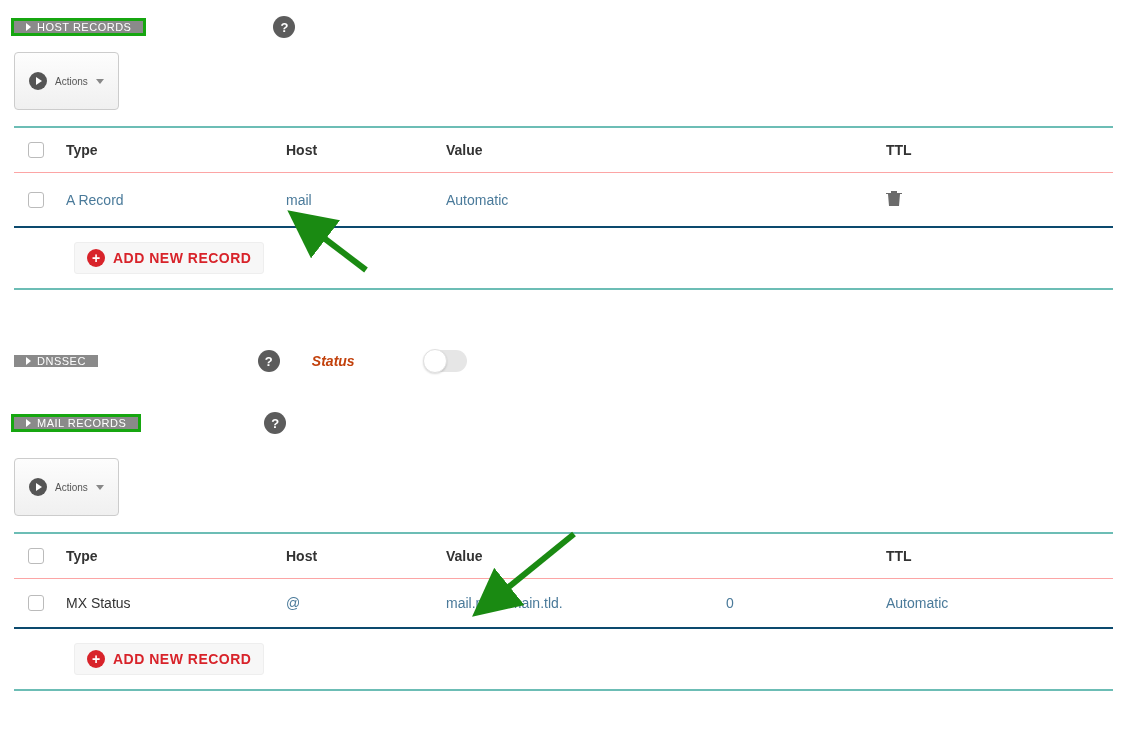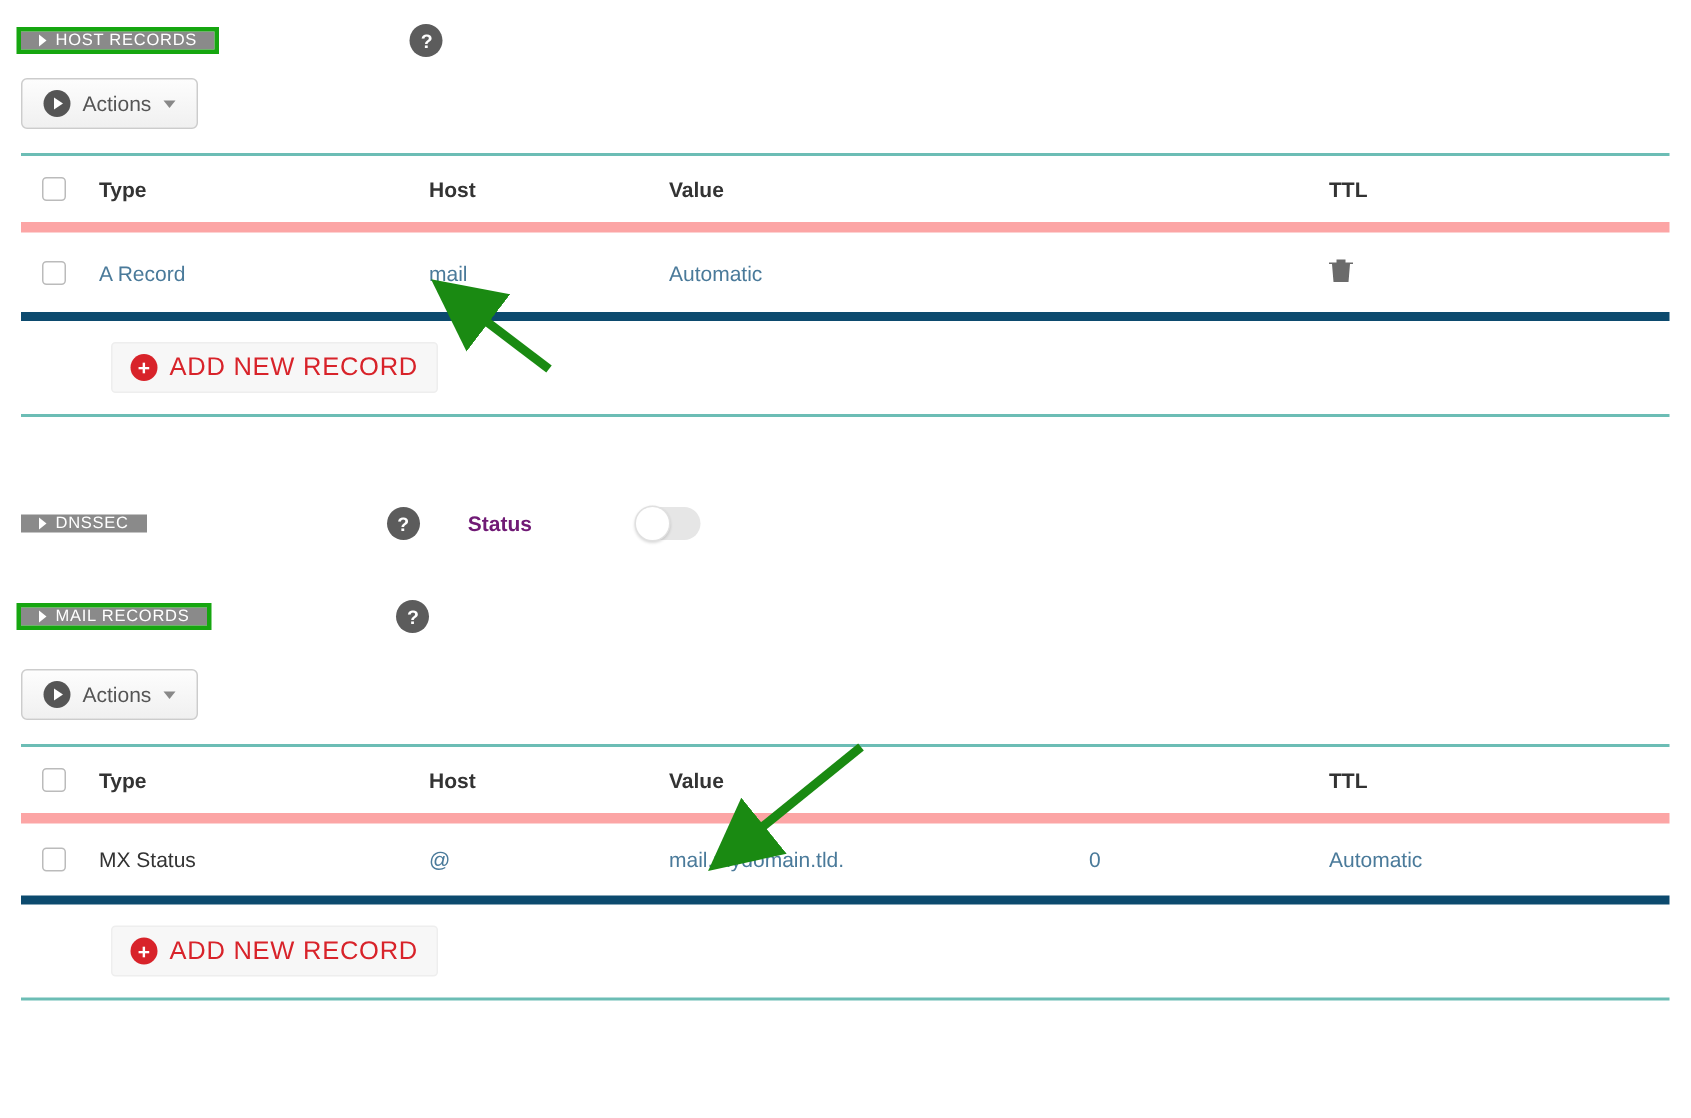--- a/index.html
+++ b/index.html
@@ -6,51 +6,51 @@
     body { font-family: Arial, sans-serif; font-size: 14px; color: #4a4a4a; background: #fff; padding: 10px 14px; }
     
     .section-header-row { display: flex; align-items: center; margin: 6px 0 14px 0; gap: 10px; }
     .section-tag { background: #8a8a8a; color: #fff; padding: 0 12px; font-size: 11px; letter-spacing: 0.5px; display: inline-flex; align-items: center; }
     .section-tag.highlighted { outline: 3px solid #16a610; outline-offset: 0; }
     .section-tag .caret { display: inline-block; width: 0; height: 0; border-top: 4px solid transparent; border-bottom: 4px solid transparent; border-left: 5px solid #fff; margin-right: 6px; }
     
     .help-circle { width: 22px; height: 22px; border-radius: 50%; background: #5c5c5c; color: #fff; display: inline-flex; align-items: center; justify-content: center; font-size: 13px; font-weight: bold; margin-left: 120px; }
     
     .btn-row { display: flex; gap: 10px; margin-bottom: 16px; }
-    .btn { background: linear-gradient(#fdfdfd,#f0f0f0); border: 1px solid #ccc; border-radius: 4px; padding: 7px 14px; display: inline-flex; align-items: center; gap: 8px; font-size: 14px; color: #555; cursor: pointer; }
+    .btn { background: linear-gradient(#fdfdfd,#f0f0f0); border: 1px solid #ccc; border-radius: 4px; padding: 19px 14px; display: inline-flex; align-items: center; gap: 8px; font-size: 10px; color: #555; cursor: pointer; }
     .btn .play-circle { width: 18px; height: 18px; border-radius: 50%; background: #555; display: inline-flex; align-items: center; justify-content: center; }
     .btn .play-circle::after { content: ""; width: 0; height: 0; border-top: 4px solid transparent; border-bottom: 4px solid transparent; border-left: 6px solid #fff; margin-left: 2px; }
     .btn .chev { width: 0; height: 0; border-left: 4px solid transparent; border-right: 4px solid transparent; border-top: 5px solid #888; }
     .btn .funnel { width: 14px; height: 14px; position: relative; }
     .btn .funnel svg { width: 14px; height: 14px; }
     
     .table-wrap { border-top: 2px solid #6cbdb5; margin-bottom: 10px; }
     .table-wrap.tight { margin-bottom: 0; }
-    .thead, .trow { display: grid; align-items: center; border-bottom: 7px solid #fca5a5; }
+    .thead, .trow { display: grid; align-items: center; border-bottom: 1px solid #fca5a5; }
     .thead { padding: 14px 0; font-weight: bold; color: #333; }
-    .trow { padding: 16px 0; border-bottom: 6px solid #0c4a6e; color: #4a7a9a; }
+    .trow { padding: 16px 0; border-bottom: 2px solid #0c4a6e; color: #4a7a9a; }
     .thead .cell, .trow .cell { padding: 0 6px; }
     .checkbox { width: 16px; height: 16px; border: 1.5px solid #bbb; border-radius: 3px; margin-left: 8px; cursor: pointer; }
     
     .grid-host { grid-template-columns: 46px 220px 160px 440px 160px 50px; }
     .grid-mail { grid-template-columns: 46px 220px 160px 280px 160px 160px 50px; }
     
     .trash { width: 16px; height: 18px; cursor: pointer; }
     .trash svg { width: 16px; height: 18px; fill: #6b6b6b; }
     
     .add-row { border-bottom: 2px solid #6cbdb5; padding: 14px 0 14px 60px; }
     .add-btn { display: inline-flex; align-items: center; gap: 8px; background: #f7f7f7; border: 1px solid #eee; border-radius: 3px; padding: 6px 12px; cursor: pointer; }
     .add-btn .plus-circle { width: 18px; height: 18px; border-radius: 50%; background: #d8232a; color: #fff; display: inline-flex; align-items: center; justify-content: center; font-weight: bold; font-size: 14px; line-height: 1; }
-    .add-btn .lbl { color: #d8232a; font-size: 17px; font-weight: normal; letter-spacing: 0.5px; }
+    .add-btn .lbl { color: #d8232a; font-size: 14px; font-weight: bold; letter-spacing: 0.5px; }
     
     .gap { height: 50px; }
     
     .dnssec-row { display: flex; align-items: center; gap: 2px; margin-bottom: 40px; }
     .dnssec-row .help-circle { margin-left: 158px; }
-    .status-label { font-weight: bold; color: #701a75; margin-left: 30px; margin-right: 68px; }
+    .status-label { font-weight: bold; color: #c2410c; margin-left: 30px; margin-right: 68px; font-style: italic; }
     .toggle { width: 42px; height: 22px; border-radius: 11px; background: #e6e6e6; position: relative; cursor: pointer; }
     .toggle .knob { width: 24px; height: 24px; border-radius: 50%; background: #fff; border:1px solid #e0e0e0; box-shadow: 0 1px 2px rgba(0,0,0,.15); position: absolute; left: -2px; top: -1px; }
     
     .mail-row { display: flex; align-items: center; gap: 10px; margin-bottom: 24px; }
     .mail-row .help-circle { margin-left: 116px; }
     .select-wrap { margin-left: 30px; width: 260px; position: relative; border-bottom: 1px dashed #aaa; padding: 6px 4px; color: #4a7a9a; cursor: pointer; }
     .select-wrap .sel-chev { position: absolute; right: 4px; top: 10px; width: 0; height: 0; border-left: 5px solid transparent; border-right: 5px solid transparent; border-top: 6px solid #4a9a90; }
     
     .arrow { position: absolute; pointer-events: none; }
     .arrow svg { overflow: visible; }

